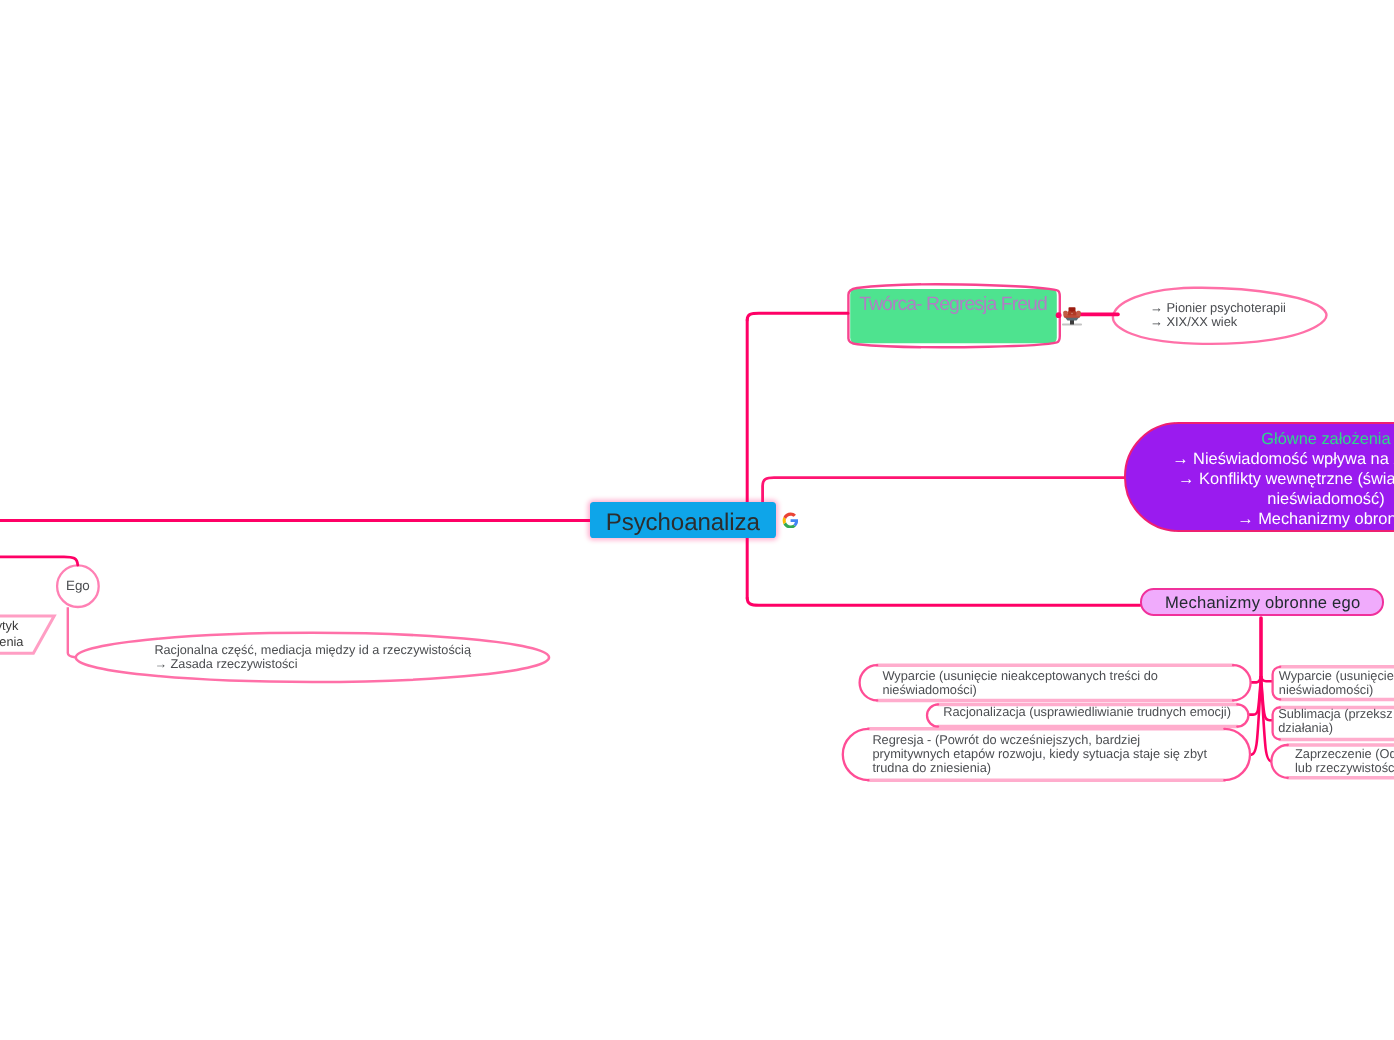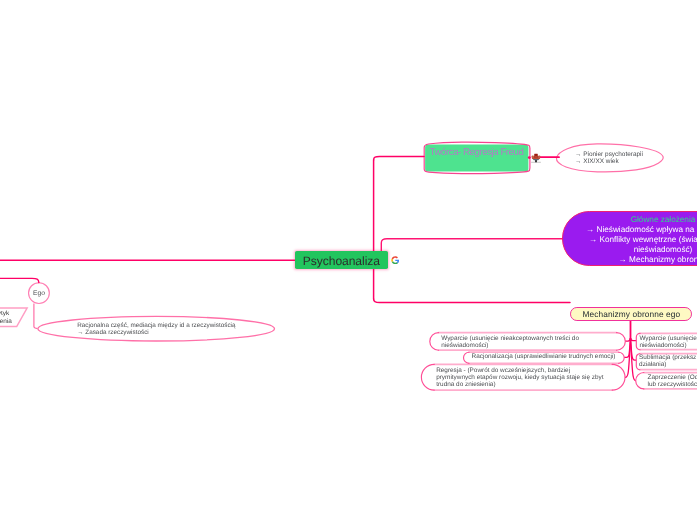--- a/index.html
+++ b/index.html
@@ -8,21 +8,21 @@
        -webkit-font-smoothing:antialiased;}
   #canvas, #canvas *{text-rendering:geometricPrecision;}
   #canvas{position:relative;width:697px;height:520px;background:#fff;
           transform:translateZ(0);}
   svg.layer{position:absolute;left:0;top:0;width:697px;height:520px;overflow:visible;}
   .abs{position:absolute;box-sizing:border-box;}
   .abs > svg{display:block;}
   .txt{position:absolute;box-sizing:border-box;white-space:nowrap;}
 
   
-  #central{left:295.4px;top:251.0px;width:92.4px;height:17.9px;background:#22c55e;
+  #central{left:295.4px;top:251.0px;width:92.4px;height:17.9px;background:#0ea5e9;
            border-radius:1.8px;z-index:6;
            box-shadow:0 0 2.6px 0.8px rgba(255,0,102,0.32);}
   #central-label{position:absolute;left:0;top:4.2px;width:92px;height:11px;
            display:flex;align-items:center;justify-content:center;
            color:#2d2d2d;font-size:12.05px;letter-spacing:-0.05px;}
   #google-icon{left:390.7px;top:255.8px;width:8.6px;height:8.6px;z-index:7;}
 
   
   #freud-label{position:absolute;left:424px;top:147.3px;width:105px;height:11px;
            display:flex;align-items:center;justify-content:center;
@@ -35,22 +35,22 @@
 
   
   #purple{left:562.3px;top:211.2px;width:201.4px;height:54.5px;background:#9a1bef;
            border:0.9px solid #ee2071;border-radius:27.25px;z-index:5;}
   #purple-text{left:562.3px;top:215.0px;width:201.4px;z-index:6;text-align:center;
            font-size:8.2px;line-height:10.05px;color:#ffffff;}
   #purple-text > div{white-space:nowrap;}
   #purple-text .title{color:#2fd888;}
 
   
-  #blue{left:570.2px;top:294.2px;width:121.9px;height:13.8px;background:#fef9c3;
-        border:0.8px solid #f0319b;border-radius:6.9px;z-index:5;margin-top:13px;}
+  #blue{left:570.2px;top:294.2px;width:121.9px;height:13.8px;background:#f0abfc;
+        border:0.8px solid #f0319b;border-radius:6.9px;z-index:5;}
   #blue-label{position:absolute;left:-0.8px;top:1.5px;width:121.9px;height:9px;
         display:flex;align-items:center;justify-content:center;
         color:#232b31;font-size:8.3px;letter-spacing:0.1px;}
 
   
   #ego-label{position:absolute;left:28.5px;top:289.0px;width:20.9px;height:8px;
        display:flex;align-items:center;justify-content:center;
        color:#4b4d50;font-size:6.7px;z-index:6;}
 
   

